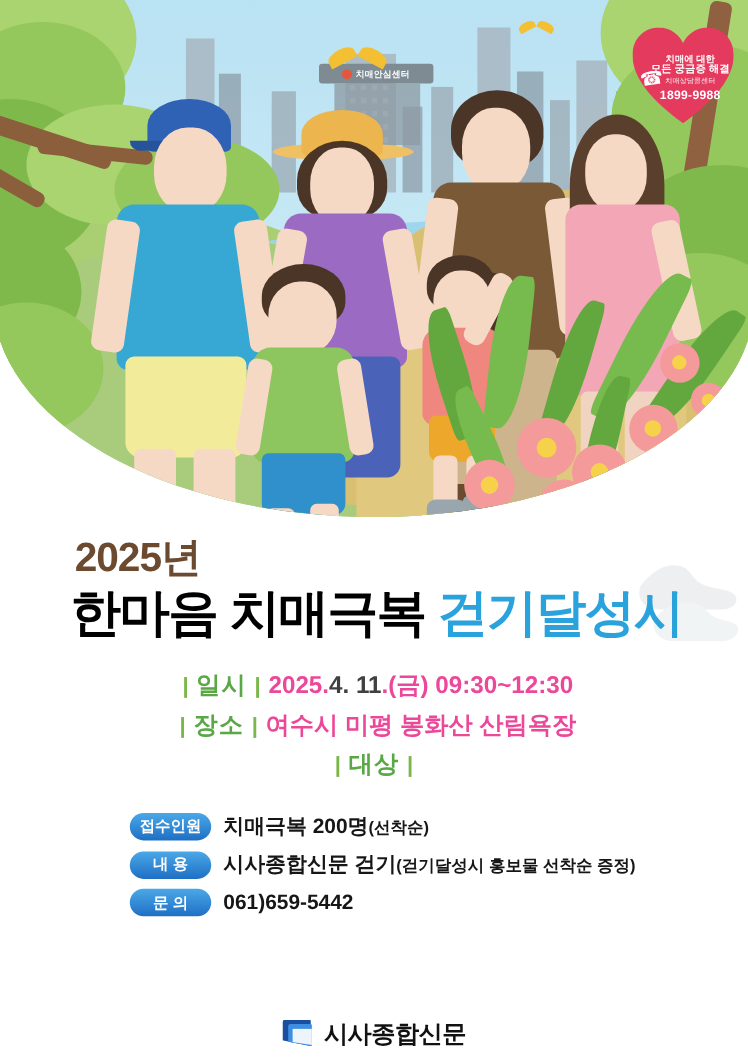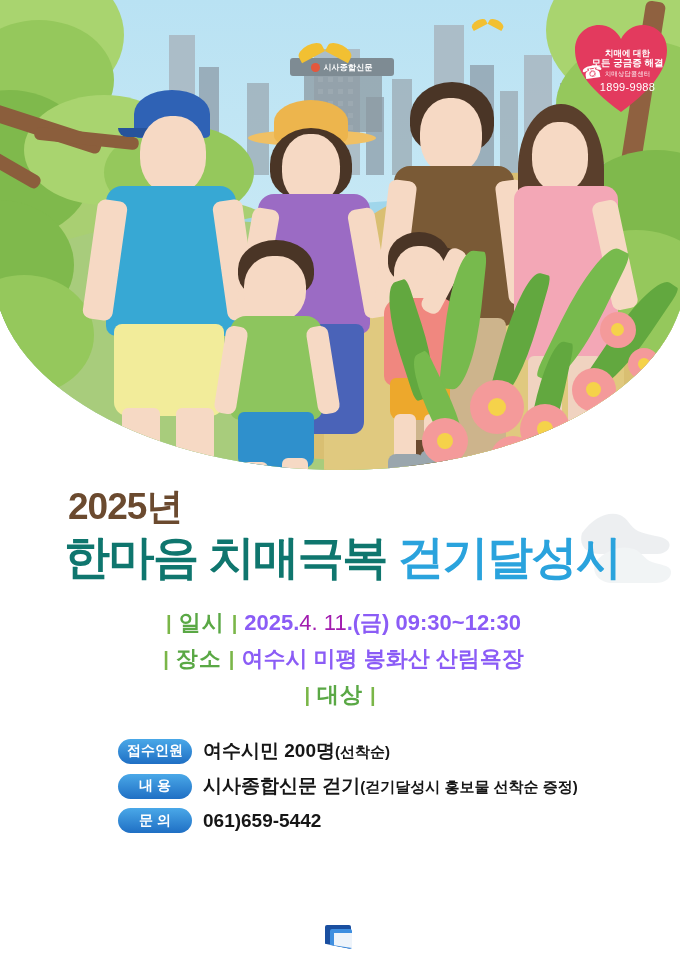--- a/index.html
+++ b/index.html
@@ -66,38 +66,38 @@
 
   .heart{position:absolute;right:17px;top:22px;width:96px;height:92px;}
   .heart .hs{position:absolute;width:96px;height:92px;background:#e33a5e;
              clip-path:path("M48 90 C12 64 2 44 2 28 C2 12 14 3 26 3 C36 3 44 9 48 17 C52 9 60 3 70 3 C82 3 94 12 94 28 C94 44 84 64 48 90 Z");}
   .heart .ht{position:absolute;inset:0;display:flex;flex-direction:column;
              align-items:center;justify-content:center;padding-left:13px;padding-top:6px;
              box-sizing:border-box;color:#fff;text-align:center;line-height:1.12;}
   .heart .l1{font-size:8.5px;font-weight:700;}
   .heart .l2{font-size:9.5px;font-weight:700;}
   .heart .l3{font-size:6.5px;opacity:.92;margin-top:1px;}
-  .heart .l4{font-size:11px;font-weight:400;margin-top:4px;letter-spacing:.3px;}
+  .heart .l4{font-size:11px;font-weight:700;margin-top:4px;letter-spacing:.3px;}
   .phone{position:absolute;left:9px;top:40px;color:#fff;font-size:17px;transform:rotate(-8deg);}
 
   
   .shoes{position:absolute;right:8px;top:505px;width:96px;height:86px;opacity:.45;}
   .year{position:absolute;left:68px;top:482px;font-size:37px;font-weight:800;color:#6b4a2f;letter-spacing:-1px;}
   .maintitle{position:absolute;left:64px;top:527px;font-size:46px;font-weight:800;letter-spacing:-1.5px;white-space:nowrap;}
-  .maintitle .g{color:#0f766e;text-align:center;}
+  .maintitle .g{color:#000000;text-align:center;}
   .maintitle .b{color:#2aa3dd;}
 
   
   .lines{position:absolute;left:0;right:0;top:608px;}
   .line{display:flex;align-items:baseline;justify-content:center;margin-bottom:6px;
         font-size:22px;color:#1b1b1b;font-weight:700;}
   .bar{color:#7ab648;font-weight:700;margin:0 7px;font-size:20px;}
   .lbl{color:#5aa845;font-weight:800;letter-spacing:1px;}
-  .red{color:#a21caf;font-weight:400;}
-  .val{color:#8b5cf6;}
+  .red{color:#404040;font-weight:700;}
+  .val{color:#ec4899;}
 
   
   .pills{position:absolute;left:118px;top:738px;}
   .prow{display:flex;align-items:center;margin-bottom:9px;}
   .pill{width:74px;height:25px;border-radius:13px;color:#fff;font-size:14px;font-weight:800;
         display:flex;align-items:center;justify-content:space-around;padding:0 7px;box-sizing:border-box;
         background:linear-gradient(#4aa8e8,#1f6fc4);letter-spacing:0;flex:none;}
   .pill.sp{letter-spacing:0;}
   .ptxt{margin-left:11px;font-size:19px;font-weight:700;color:#161616;white-space:nowrap;}
   .ptxt small{font-size:15px;}
@@ -171,21 +171,21 @@
       <div class="win" style="left:354px;bottom:112px;"></div>
       <div class="win" style="left:324px;bottom:100px;"></div>
       <div class="win" style="left:334px;bottom:100px;"></div>
       <div class="win" style="left:344px;bottom:100px;"></div>
       <div class="win" style="left:354px;bottom:100px;"></div>
     </div>
 
     <div class="signbody"></div>
     <div class="sign">
       <span class="dot"></span>
-      <span class="txt">시사종합신문</span>
+      <span class="txt">치매안심센터</span>
     </div>
 
     <div class="bird" style="left:305px;top:38px;">
       <i class="r"></i>
         <i class="l"></i>
     </div>
     <div class="bird" style="left:478px;top:16px;transform:scale(.6);">
       <i class="r"></i>
         <i class="l"></i>
     </div>
@@ -352,34 +352,35 @@
     <div class="line">
       <span class="bar">|</span>
       <span class="lbl">대상</span>
       <span class="bar">|</span>
     </div>
   </div>
 
   <div class="pills">
     <div class="prow">
       <span class="pill">접수인원</span>
-      <span class="ptxt"><span>여수시민 200명</span><small>(선착순)</small></span>
+      <span class="ptxt"><span>치매극복 200명</span><small>(선착순)</small></span>
     </div>
     <div class="prow">
       <span class="pill sp">내  용</span>
       <span class="ptxt"><span>시사종합신문 걷기</span><small>(걷기달성시 홍보물 선착순 증정)</small></span>
     </div>
     <div class="prow">
       <span class="pill sp">문  의</span>
       <span class="ptxt"><span>061)659-5442</span><small></small></span>
     </div>
   </div>
 
 
   <div class="foot2">
     <span class="book">
       <span class="bk1"></span>
         <span class="bk2"></span>
         <span class="bk3"></span>
     </span>
+    <span class="nm">시사종합신문</span>
   </div>
 
 </div>
 
 </body></html>

